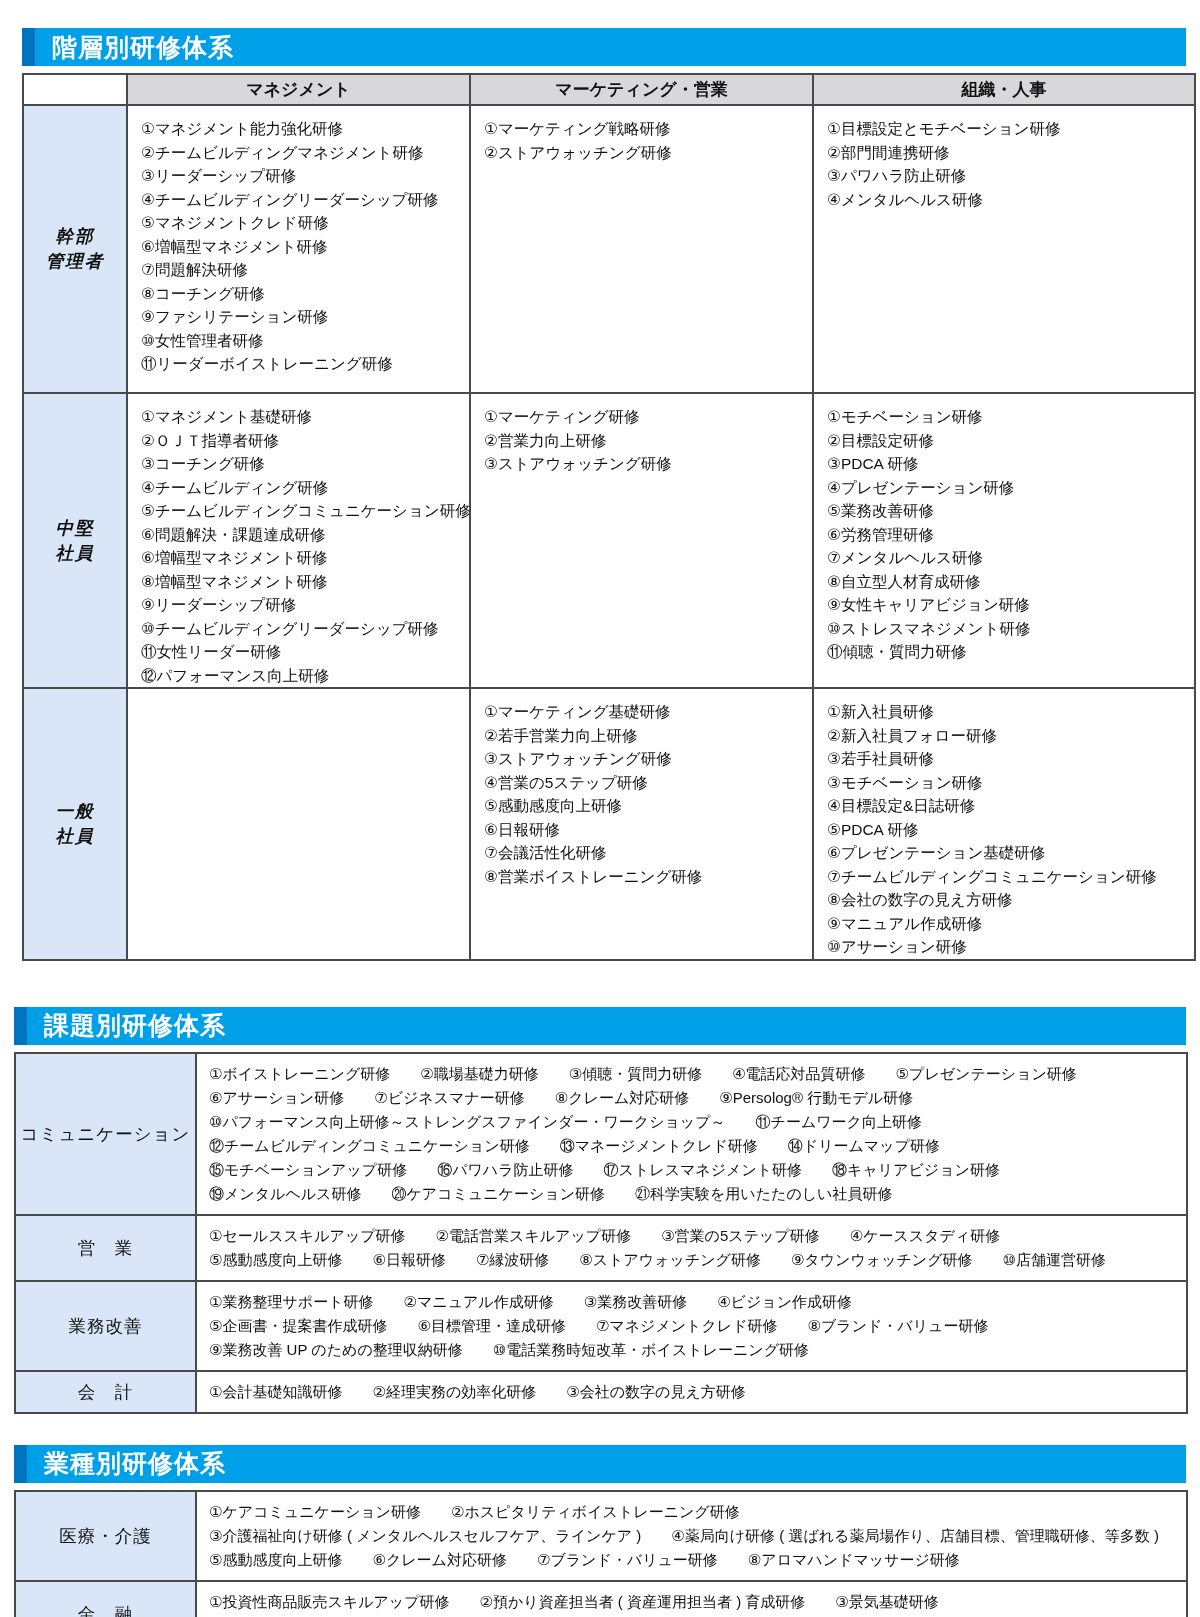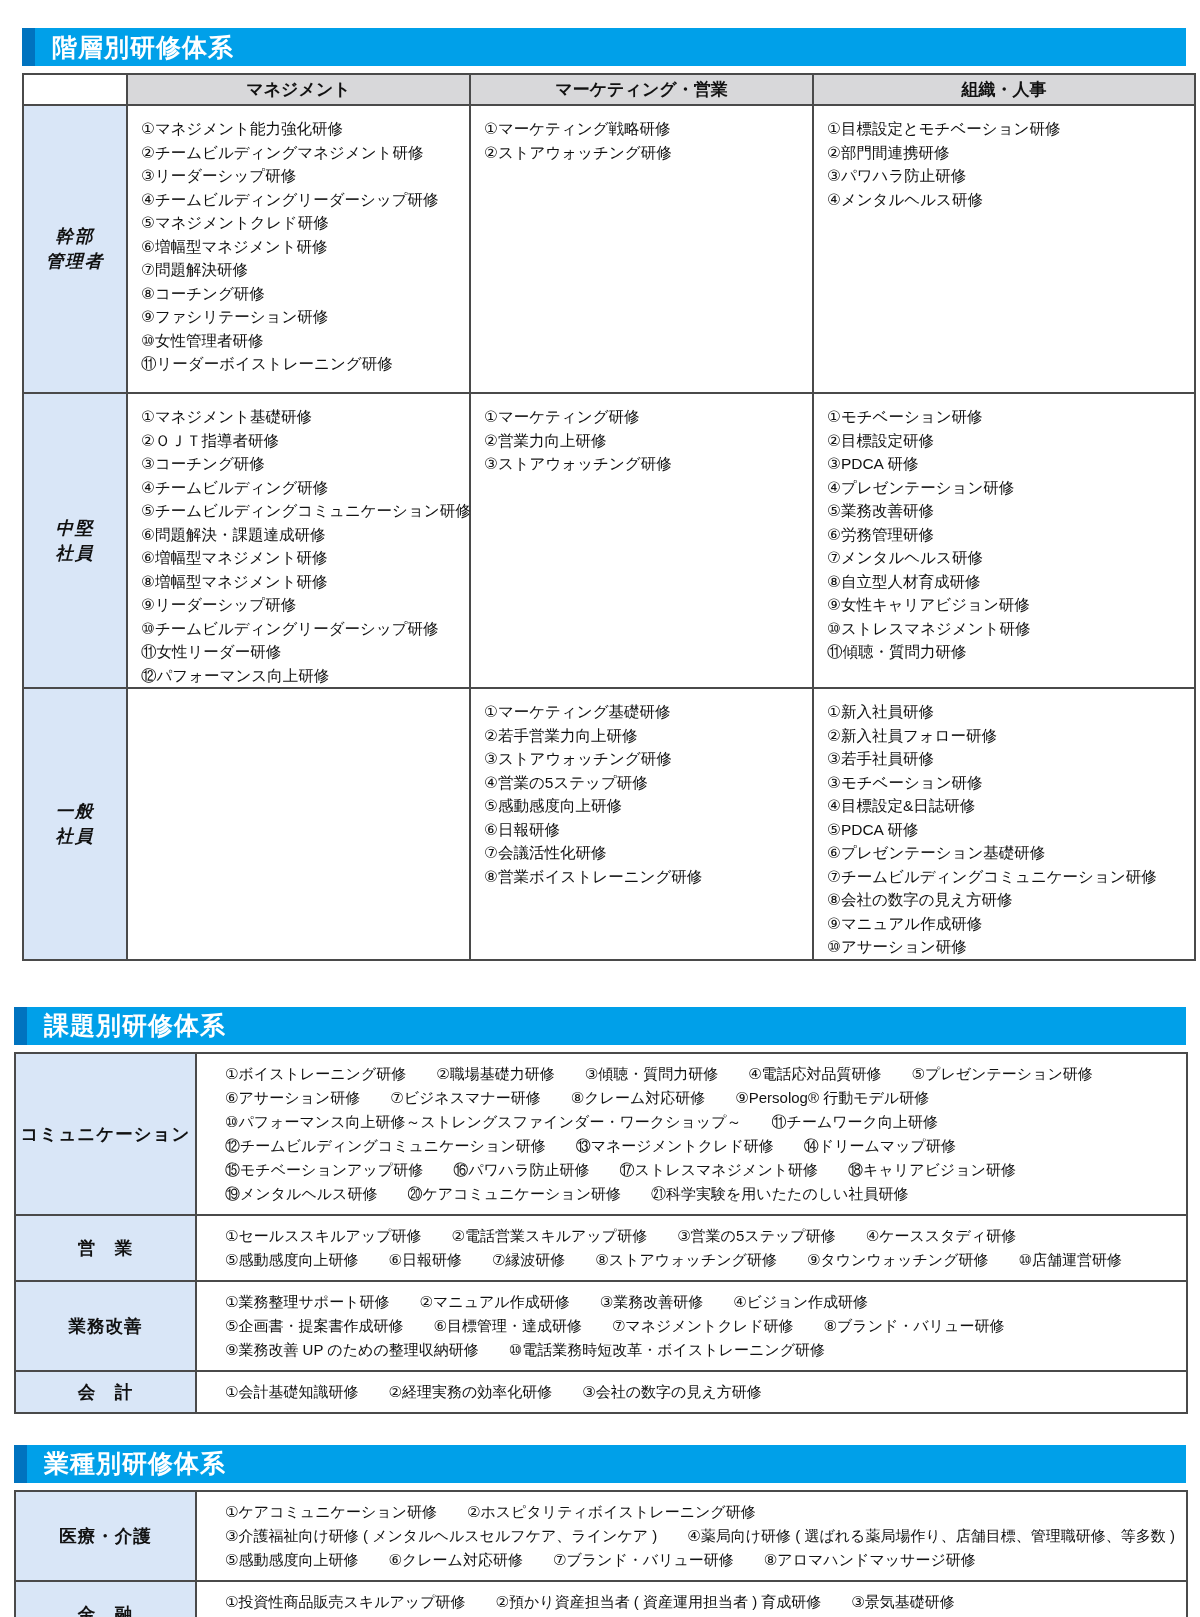--- a/index.html
+++ b/index.html
@@ -31,22 +31,22 @@
   .h-table tbody tr:nth-child(2){height:292px;}
   .h-table tbody tr:nth-child(3){height:255px;}
   .h-table tbody th{background:#d9e6f7;font-weight:bold;font-size:17.5px;text-align:center;vertical-align:middle;}
   .label-line{line-height:25px;letter-spacing:2px;font-style:italic;}
   .h-table td{vertical-align:top;padding:11px 0 0 13px;}
   .item{font-size:15.5px;line-height:23.5px;white-space:nowrap;}
 
   
   .t-table col.t0{width:181px;}
   .t-table col.t1{width:991px;}
-  .t-table th{background:#d9e6f7;font-weight:bold;font-size:17.5px;text-align:center;vertical-align:middle;letter-spacing:1px;margin-left:44px;}
-  .t-table td{vertical-align:middle;padding:8px 0 8px 28px;}
+  .t-table th{background:#d9e6f7;font-weight:normal;font-size:17.5px;text-align:center;vertical-align:middle;letter-spacing:1px;margin-left:44px;}
+  .t-table td{vertical-align:middle;padding:8px 0 8px 12px;}
   .line{font-size:15px;line-height:24px;white-space:nowrap;}
 </style>
 </head>
 <body>
 
 <div class="page">
 
   <section class="sec1">
     <div class="title-bar">
       <span class="title-text">階層別研修体系</span>

